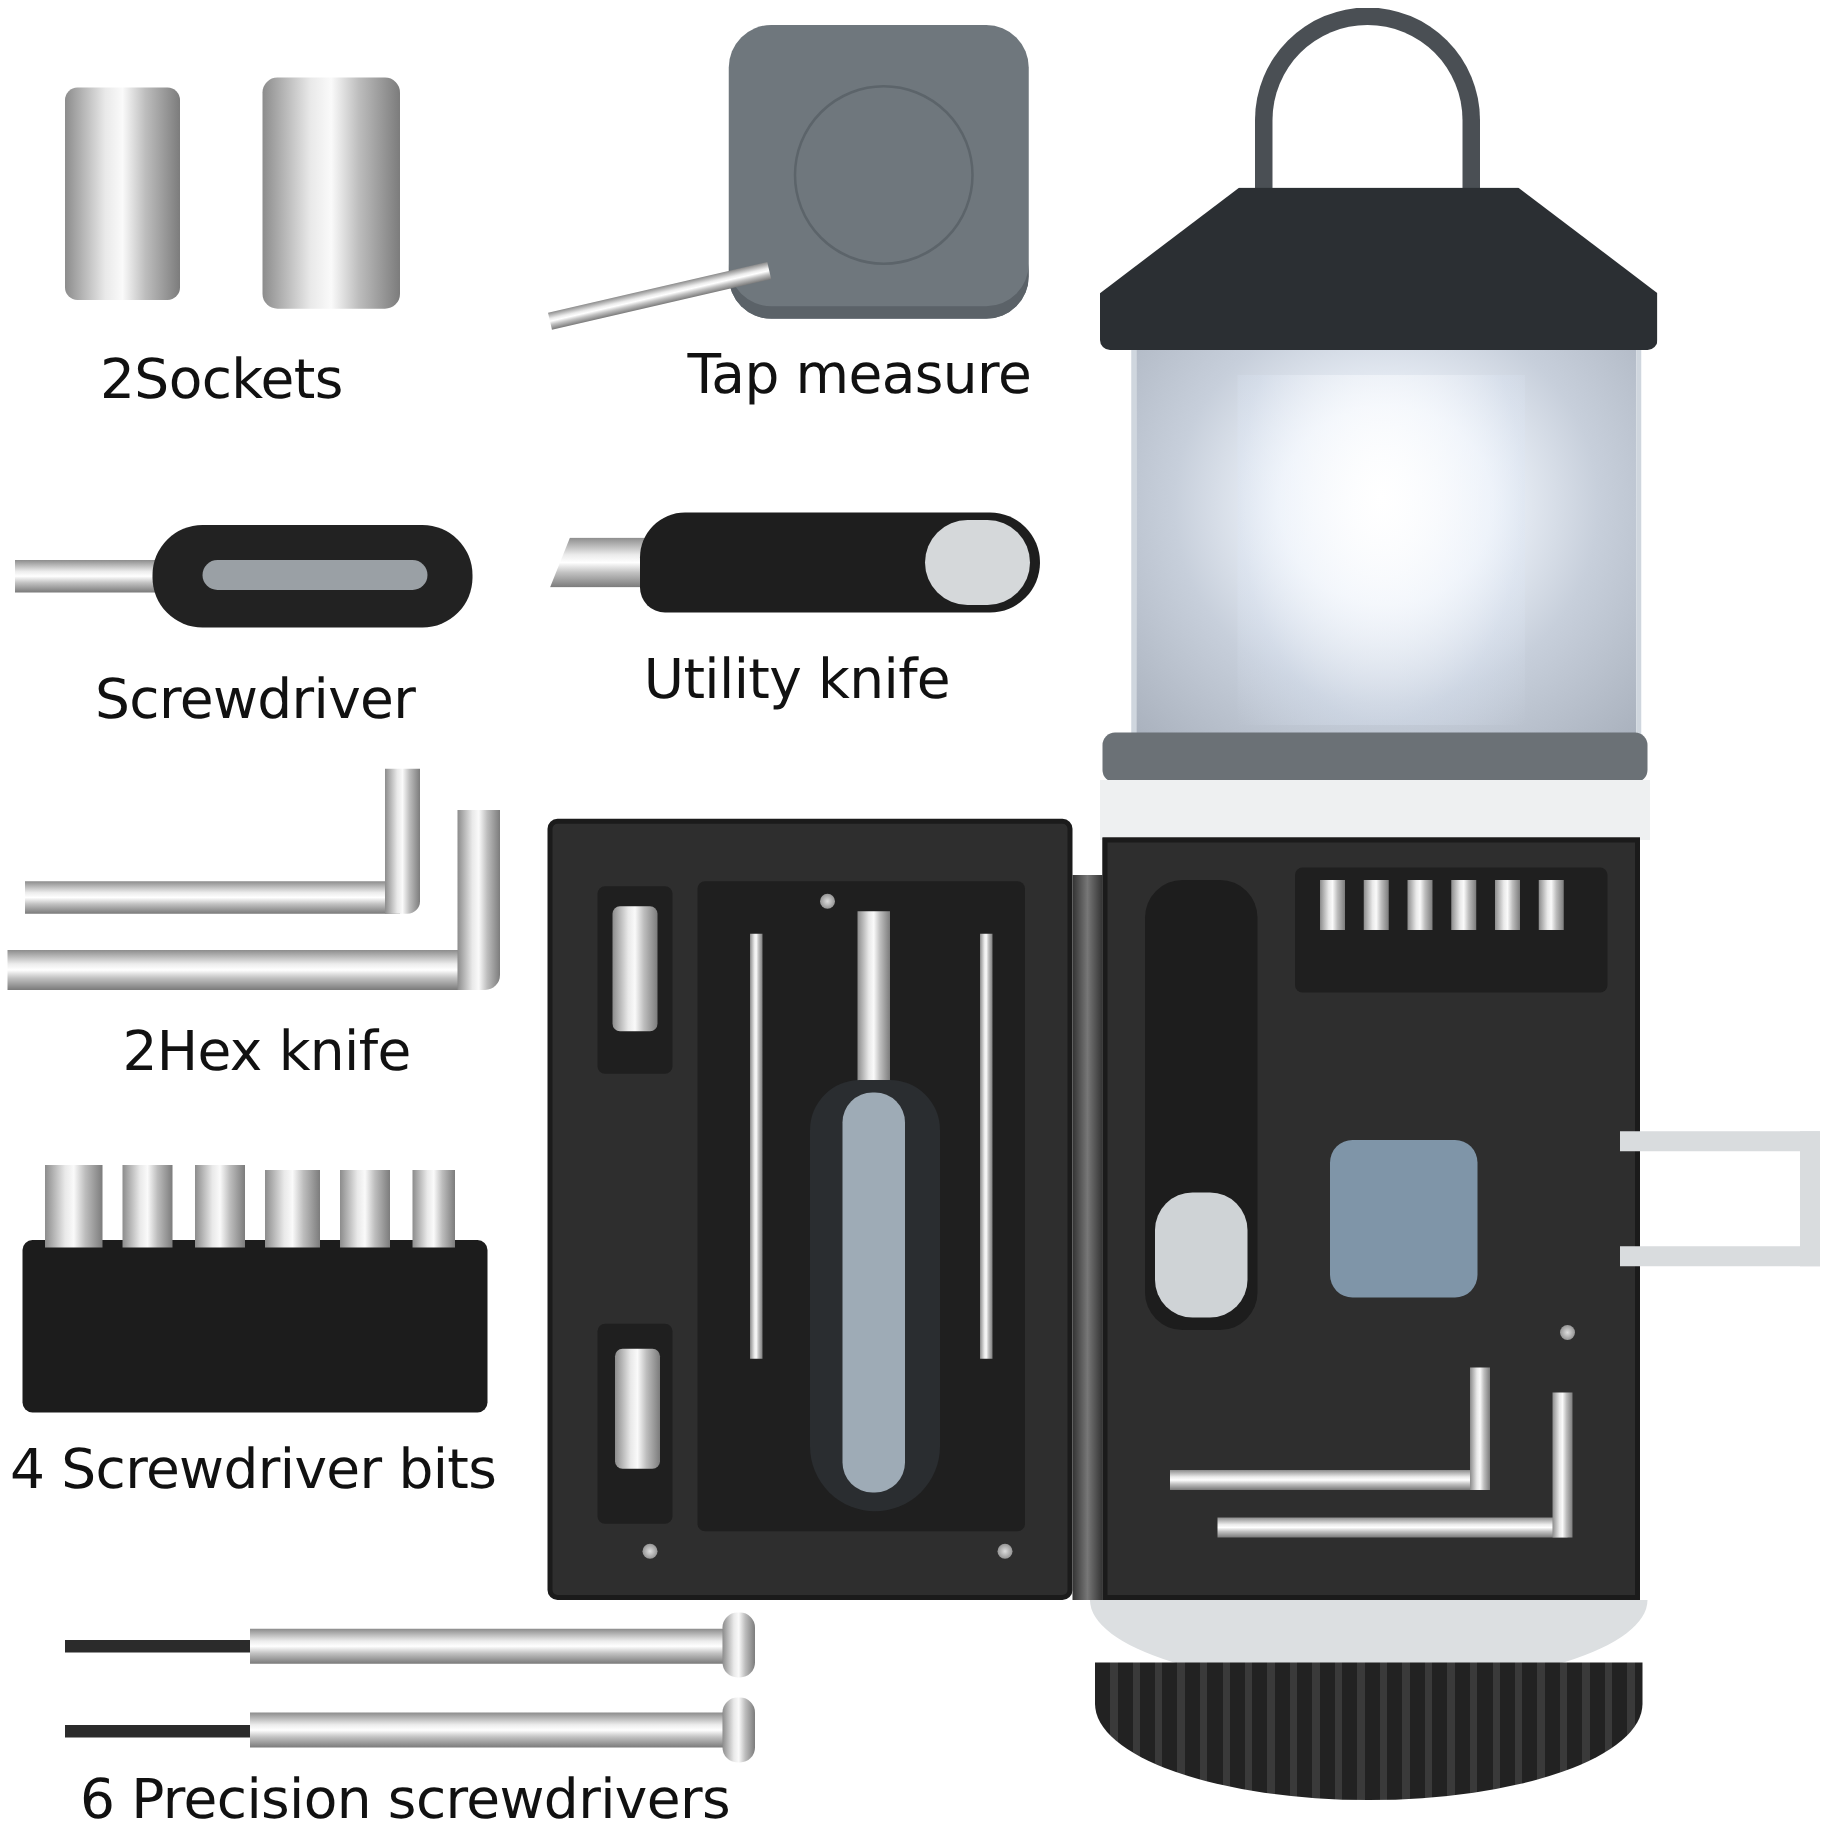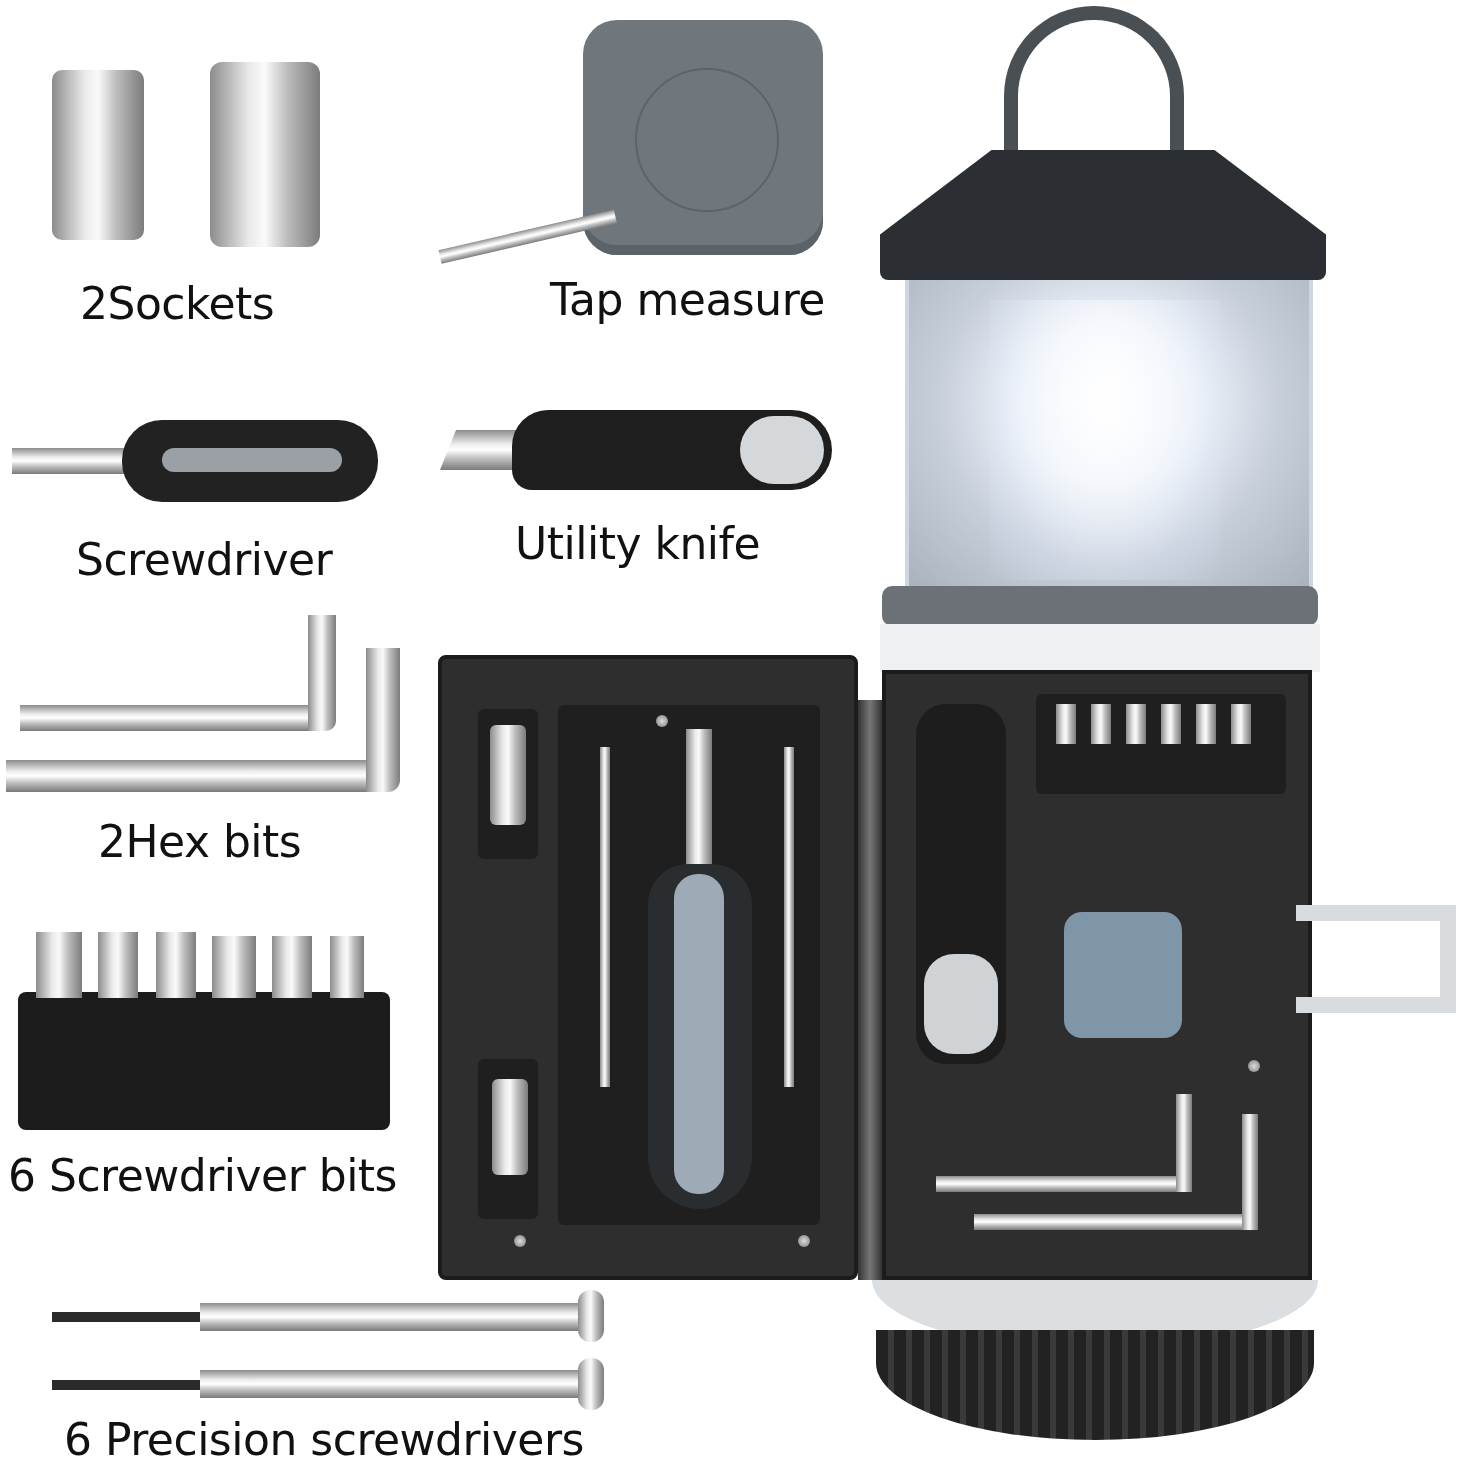--- a/index.html
+++ b/index.html
@@ -35,30 +35,30 @@
 <div class="abs metalh" style="left:440px;top:430px;width:80px;height:40px;clip-path:polygon(20% 0,100% 0,100% 100%,0 100%);"></div>
 <div class="abs" style="left:512px;top:410px;width:320px;height:80px;border-radius:36px 40px 40px 20px;background:#1e1e1e;">
   <div class="abs" style="left:228px;top:6px;width:84px;height:68px;border-radius:34px;background:#d5d8da;"></div>
 </div>
 <div class="label" style="left:515px;top:518px;">Utility knife</div>
 
 <div class="abs metalh" style="left:20px;top:705px;width:300px;height:26px;"></div>
 <div class="abs metal" style="left:308px;top:615px;width:28px;height:116px;border-radius:0 0 10px 0;"></div>
 <div class="abs metalh" style="left:6px;top:760px;width:370px;height:32px;"></div>
 <div class="abs metal" style="left:366px;top:648px;width:34px;height:144px;border-radius:0 0 12px 0;"></div>
-<div class="label" style="left:98px;top:816px;">2Hex bits</div>
+<div class="label" style="left:98px;top:816px;">2Hex knife</div>
 
 <div class="abs" style="left:18px;top:992px;width:372px;height:138px;border-radius:8px;background:#1c1c1c;"></div>
 <div class="abs metal" style="left:36px;top:932px;width:46px;height:66px;"></div>
 <div class="abs metal" style="left:98px;top:932px;width:40px;height:66px;"></div>
 <div class="abs metal" style="left:156px;top:932px;width:40px;height:66px;"></div>
 <div class="abs metal" style="left:212px;top:936px;width:44px;height:62px;"></div>
 <div class="abs metal" style="left:272px;top:936px;width:40px;height:62px;"></div>
 <div class="abs metal" style="left:330px;top:936px;width:34px;height:62px;"></div>
-<div class="label" style="left:8px;top:1150px;">6 Screwdriver bits</div>
+<div class="label" style="left:8px;top:1150px;">4 Screwdriver bits</div>
 
 <div class="abs dark" style="left:52px;top:1312px;width:150px;height:10px;"></div>
 <div class="abs metalh" style="left:200px;top:1303px;width:380px;height:28px;"></div>
 <div class="abs metal" style="left:578px;top:1290px;width:26px;height:52px;border-radius:12px;"></div>
 <div class="abs dark" style="left:52px;top:1380px;width:150px;height:10px;"></div>
 <div class="abs metalh" style="left:200px;top:1370px;width:380px;height:28px;"></div>
 <div class="abs metal" style="left:578px;top:1358px;width:26px;height:52px;border-radius:12px;"></div>
 <div class="label" style="left:64px;top:1414px;">6 Precision screwdrivers</div>
 
 <div class="abs" style="left:1004px;top:6px;width:180px;height:200px;border:14px solid #4a4f54;border-bottom:none;border-radius:90px 90px 0 0;box-sizing:border-box;"></div>

